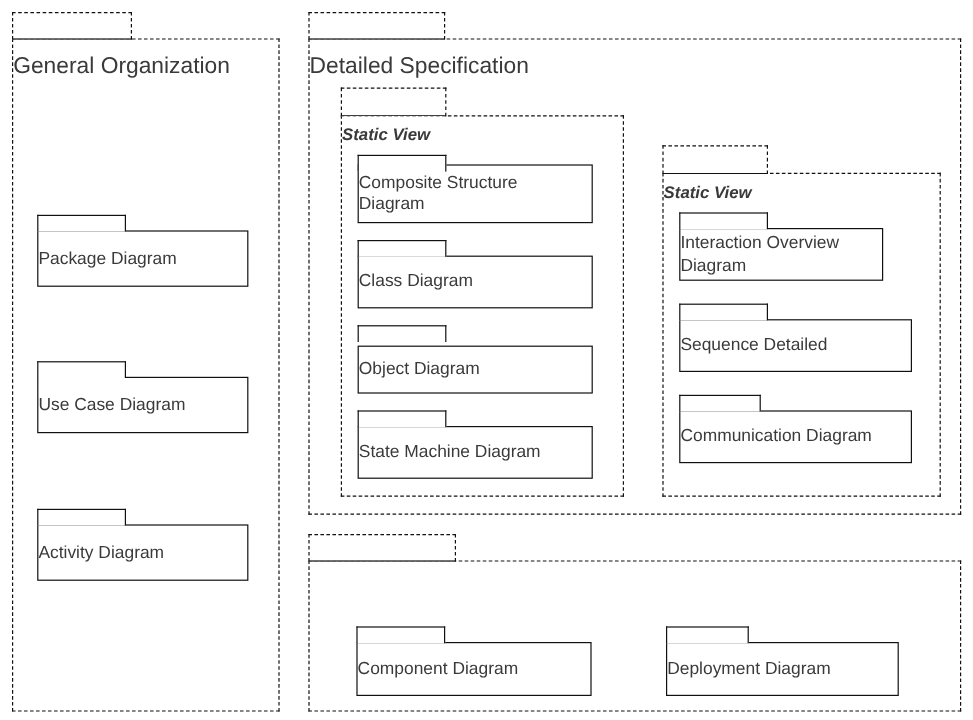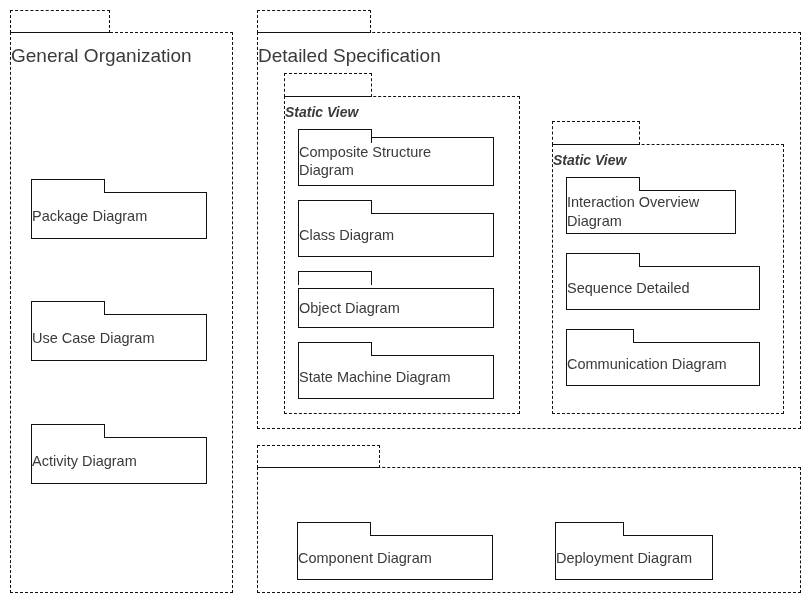--- a/index.html
+++ b/index.html
@@ -202,21 +202,21 @@
     <div class="pkg-tab" style="width:123px; height:23px;"></div>
     <div class="pkg-body" style="top:22px;">
 
       <div class="pkg pkg-leaf" style="left:39px; top:54px; width:196px; height:58px;">
         <div class="pkg-tab" style="width:74px; height:14px;"></div>
         <div class="pkg-body" style="top:13px;">
           <div class="pkg-title title-leaf">Component Diagram</div>
         </div>
       </div>
 
-      <div class="pkg pkg-leaf" style="left:297px; top:54px; width:158px; height:58px;">
+      <div class="pkg pkg-leaf" style="left:297px; top:54px; width:194px; height:58px;">
         <div class="pkg-tab" style="width:69px; height:14px;"></div>
         <div class="pkg-body" style="top:13px;">
           <div class="pkg-title title-leaf">Deployment Diagram</div>
         </div>
       </div>
     </div>
   </div>
 
 </div>
 

